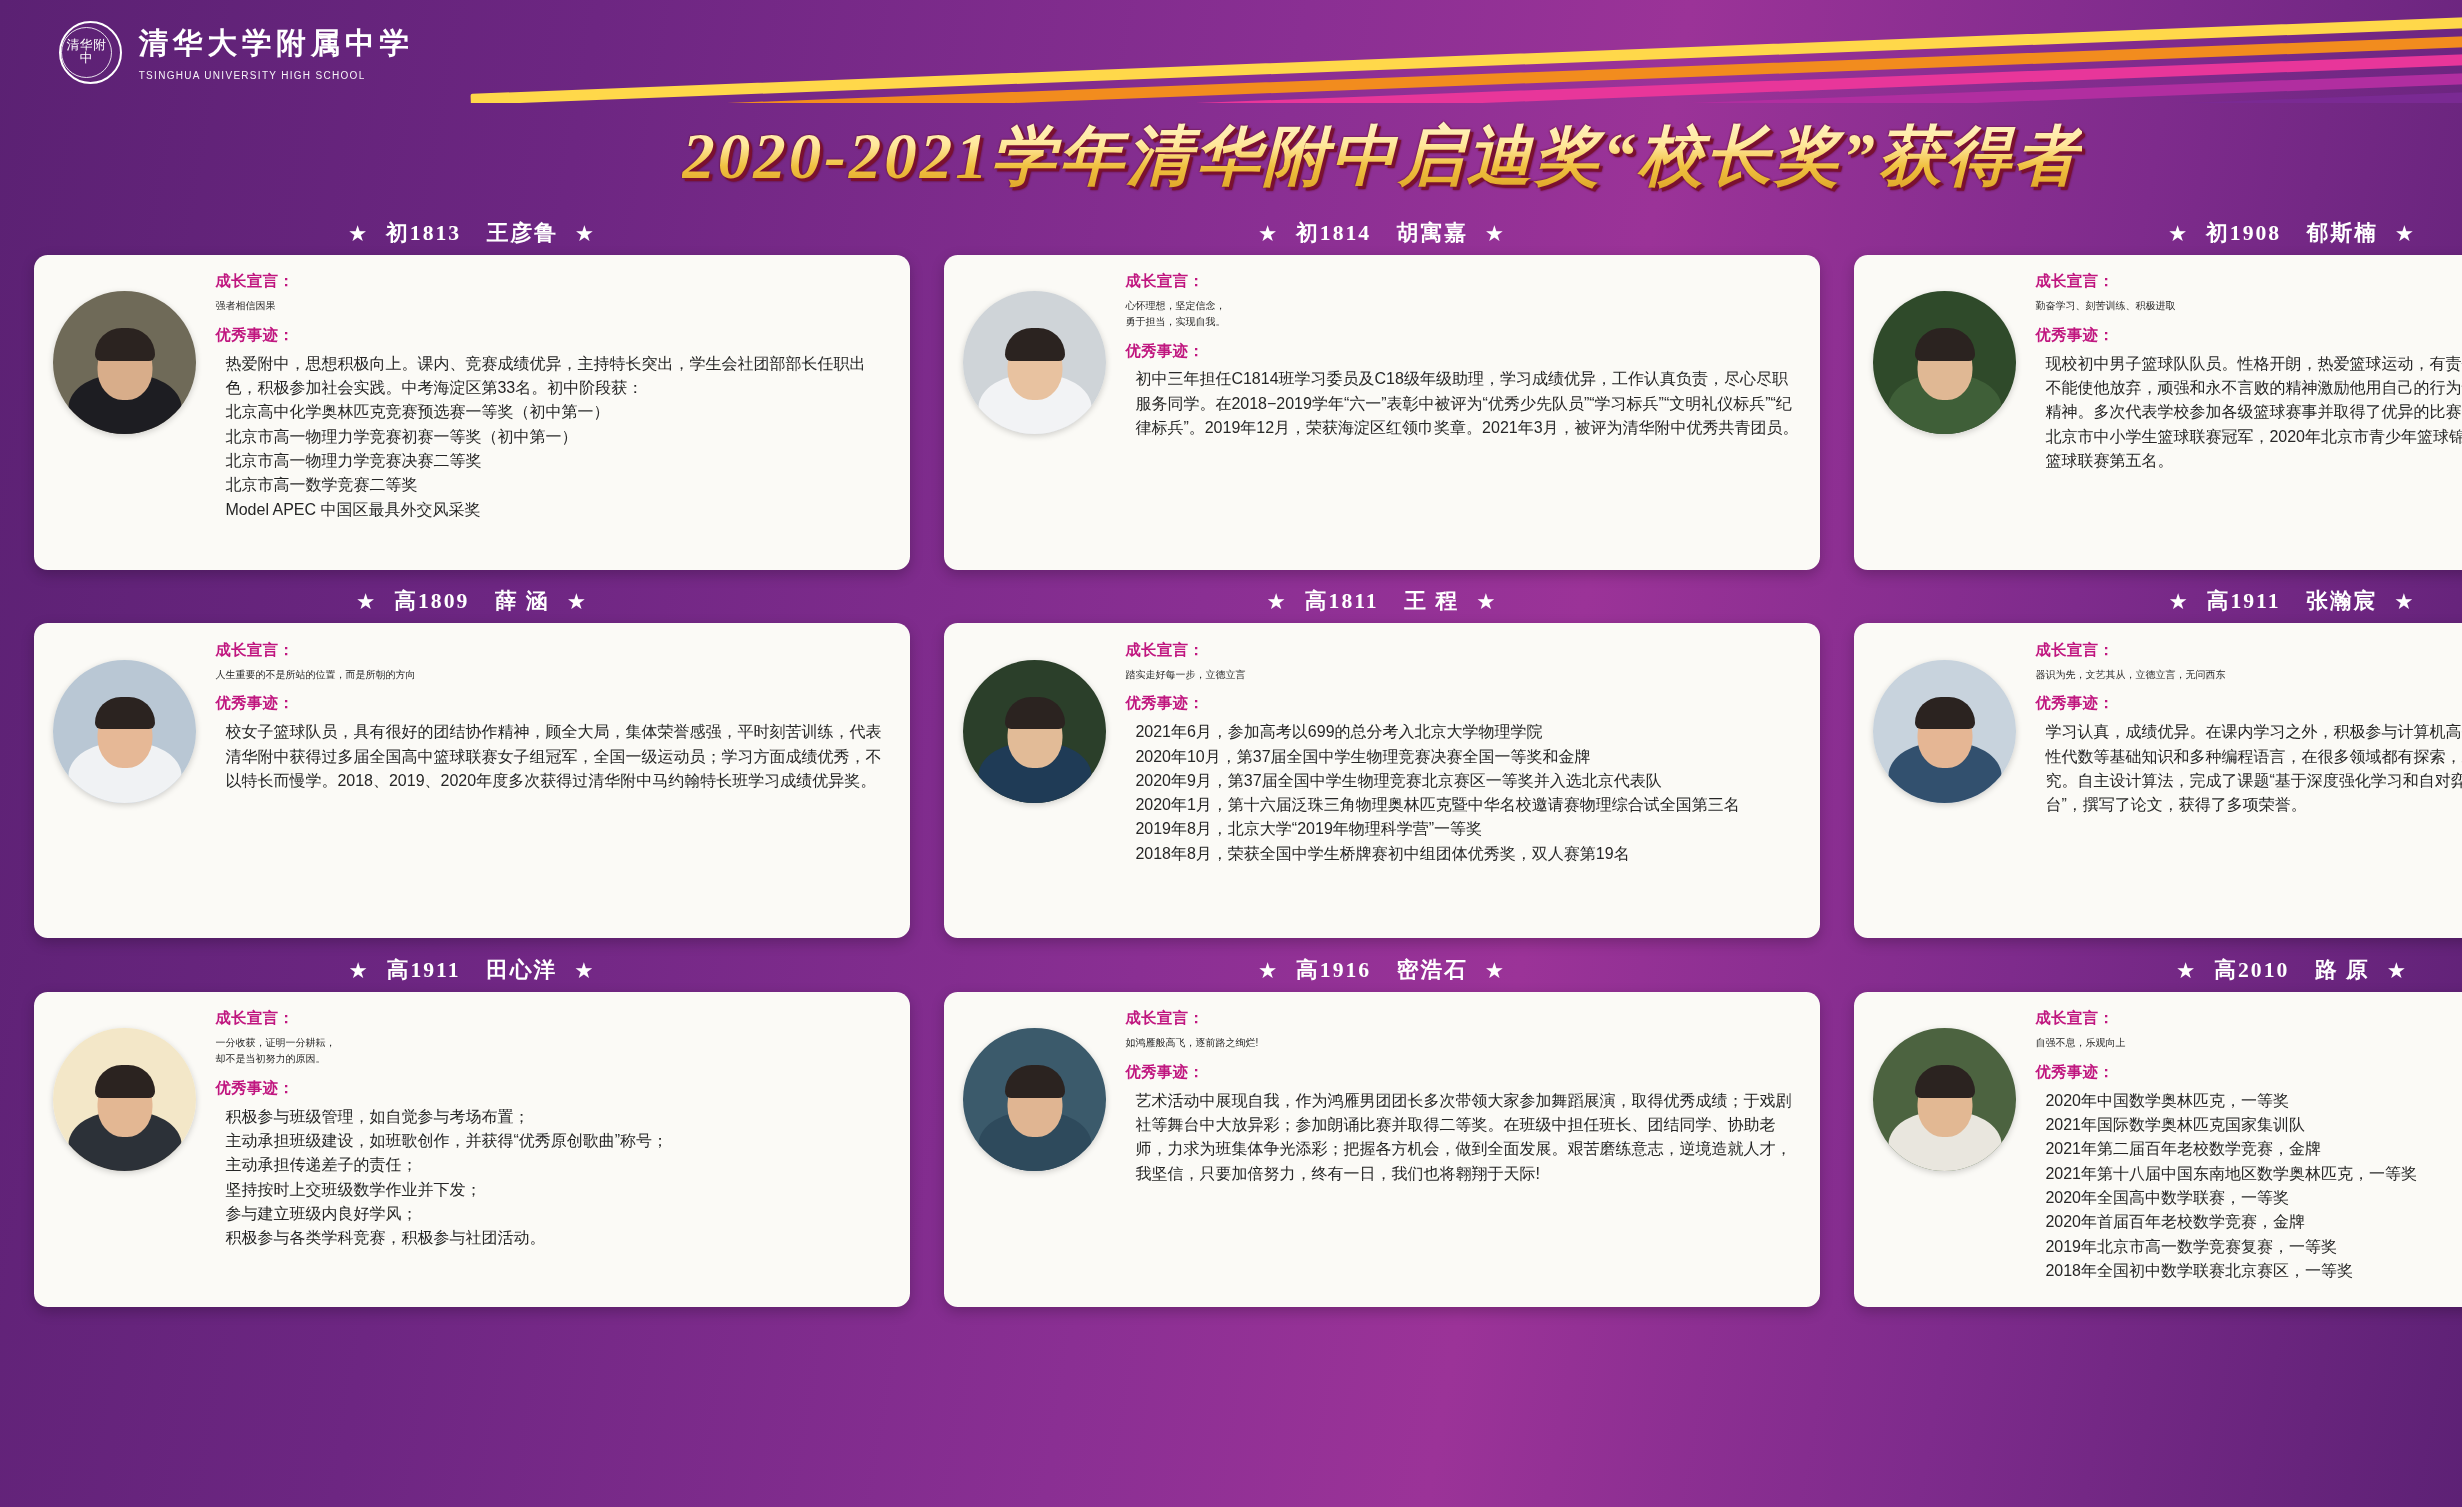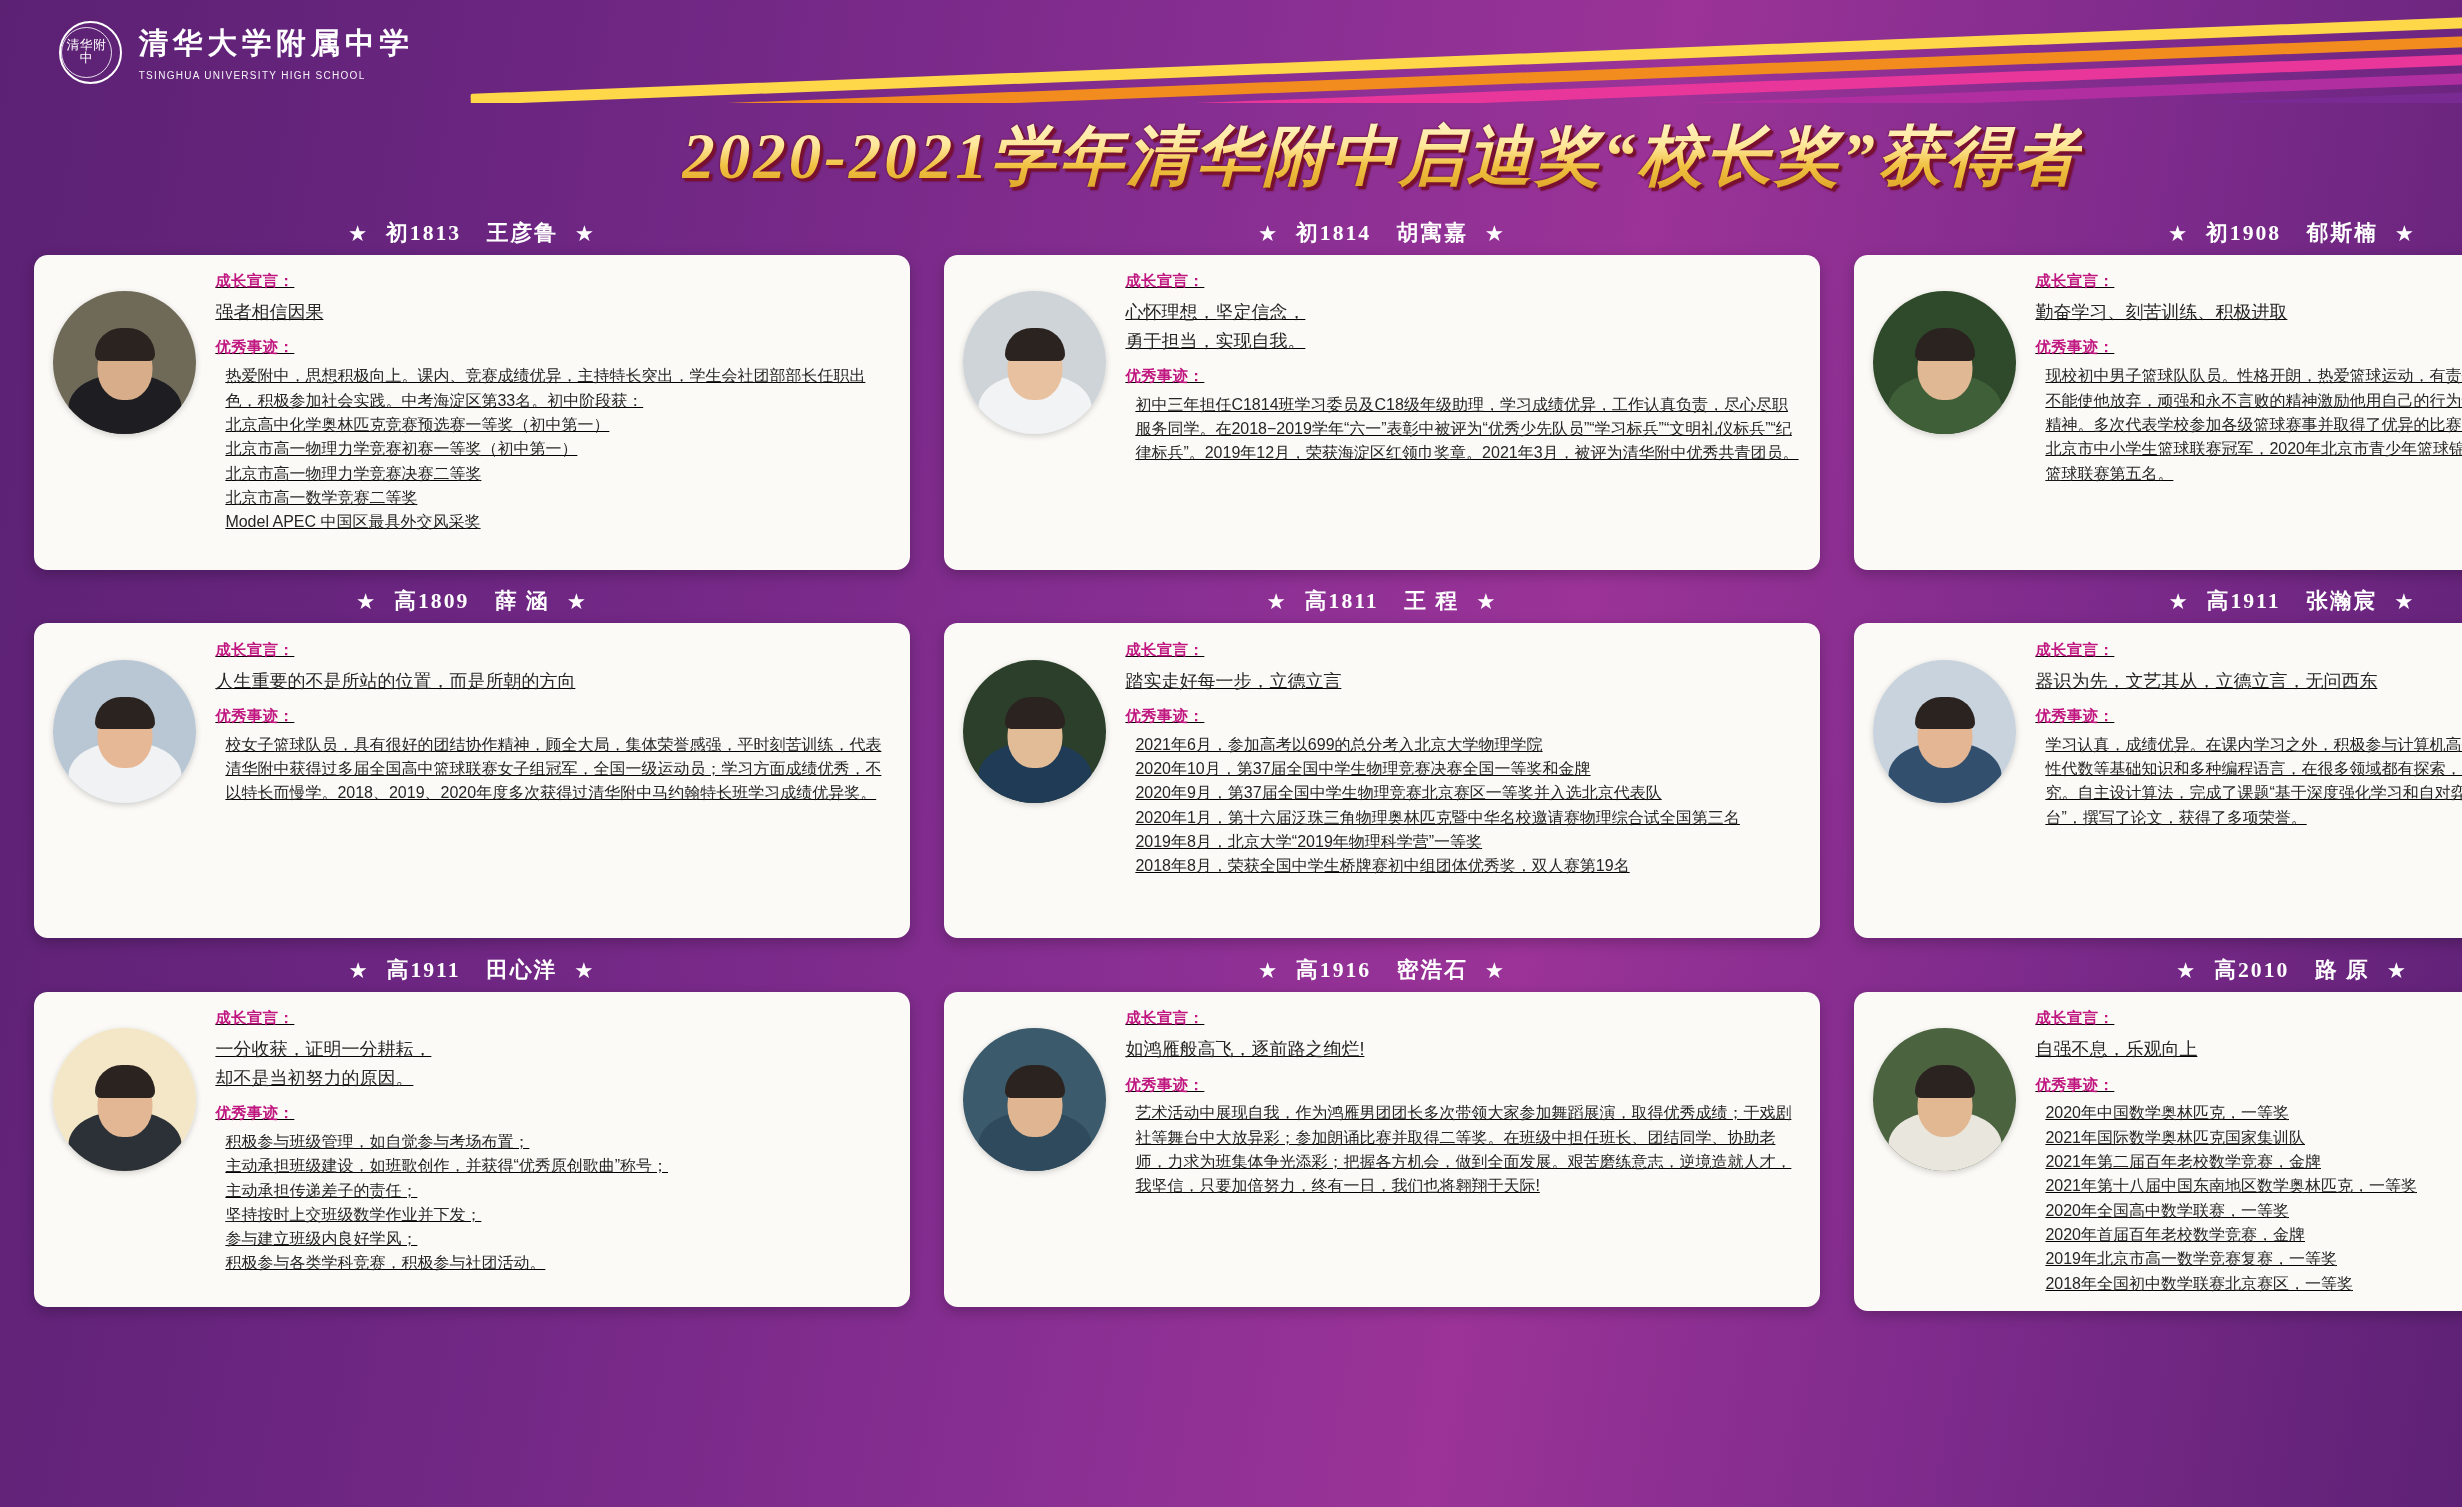--- a/index.html
+++ b/index.html
@@ -148,31 +148,31 @@
     transform: translateX(-50%);
   }
   .photo .hair {
     position:absolute;
     left:50%; top:26%;
     width: 60px; height: 32.5px;
     border-radius: 29.5px 29.5px 6.9px 6.9px;
     transform: translateX(-50%);
     background:#2b2320;
   }
-  .text-col { flex: 1 1 auto; min-width: 0; text-decoration: underline; }
+  .text-col { flex: 1 1 auto; min-width: 0; }
   .sec-title {
     color: #c0167f;
     font-weight: 700;
     font-size: 15.3px;
     margin-bottom: 5.9px;
     letter-spacing: 0.5px;
   }
   .sec-body {
     color: #262626;
-    font-size: 18px;
+    font-size: 10px;
     line-height: 1.58;
     margin-bottom: 10.8px;
     white-space: pre-line;
   }
   .sec-body.dense { font-size: 16px; line-height: 1.52; margin-left: 10px; }
   .sec-body:last-child { margin-bottom: 0; }
 </style>
 </head>
 <body>
 

